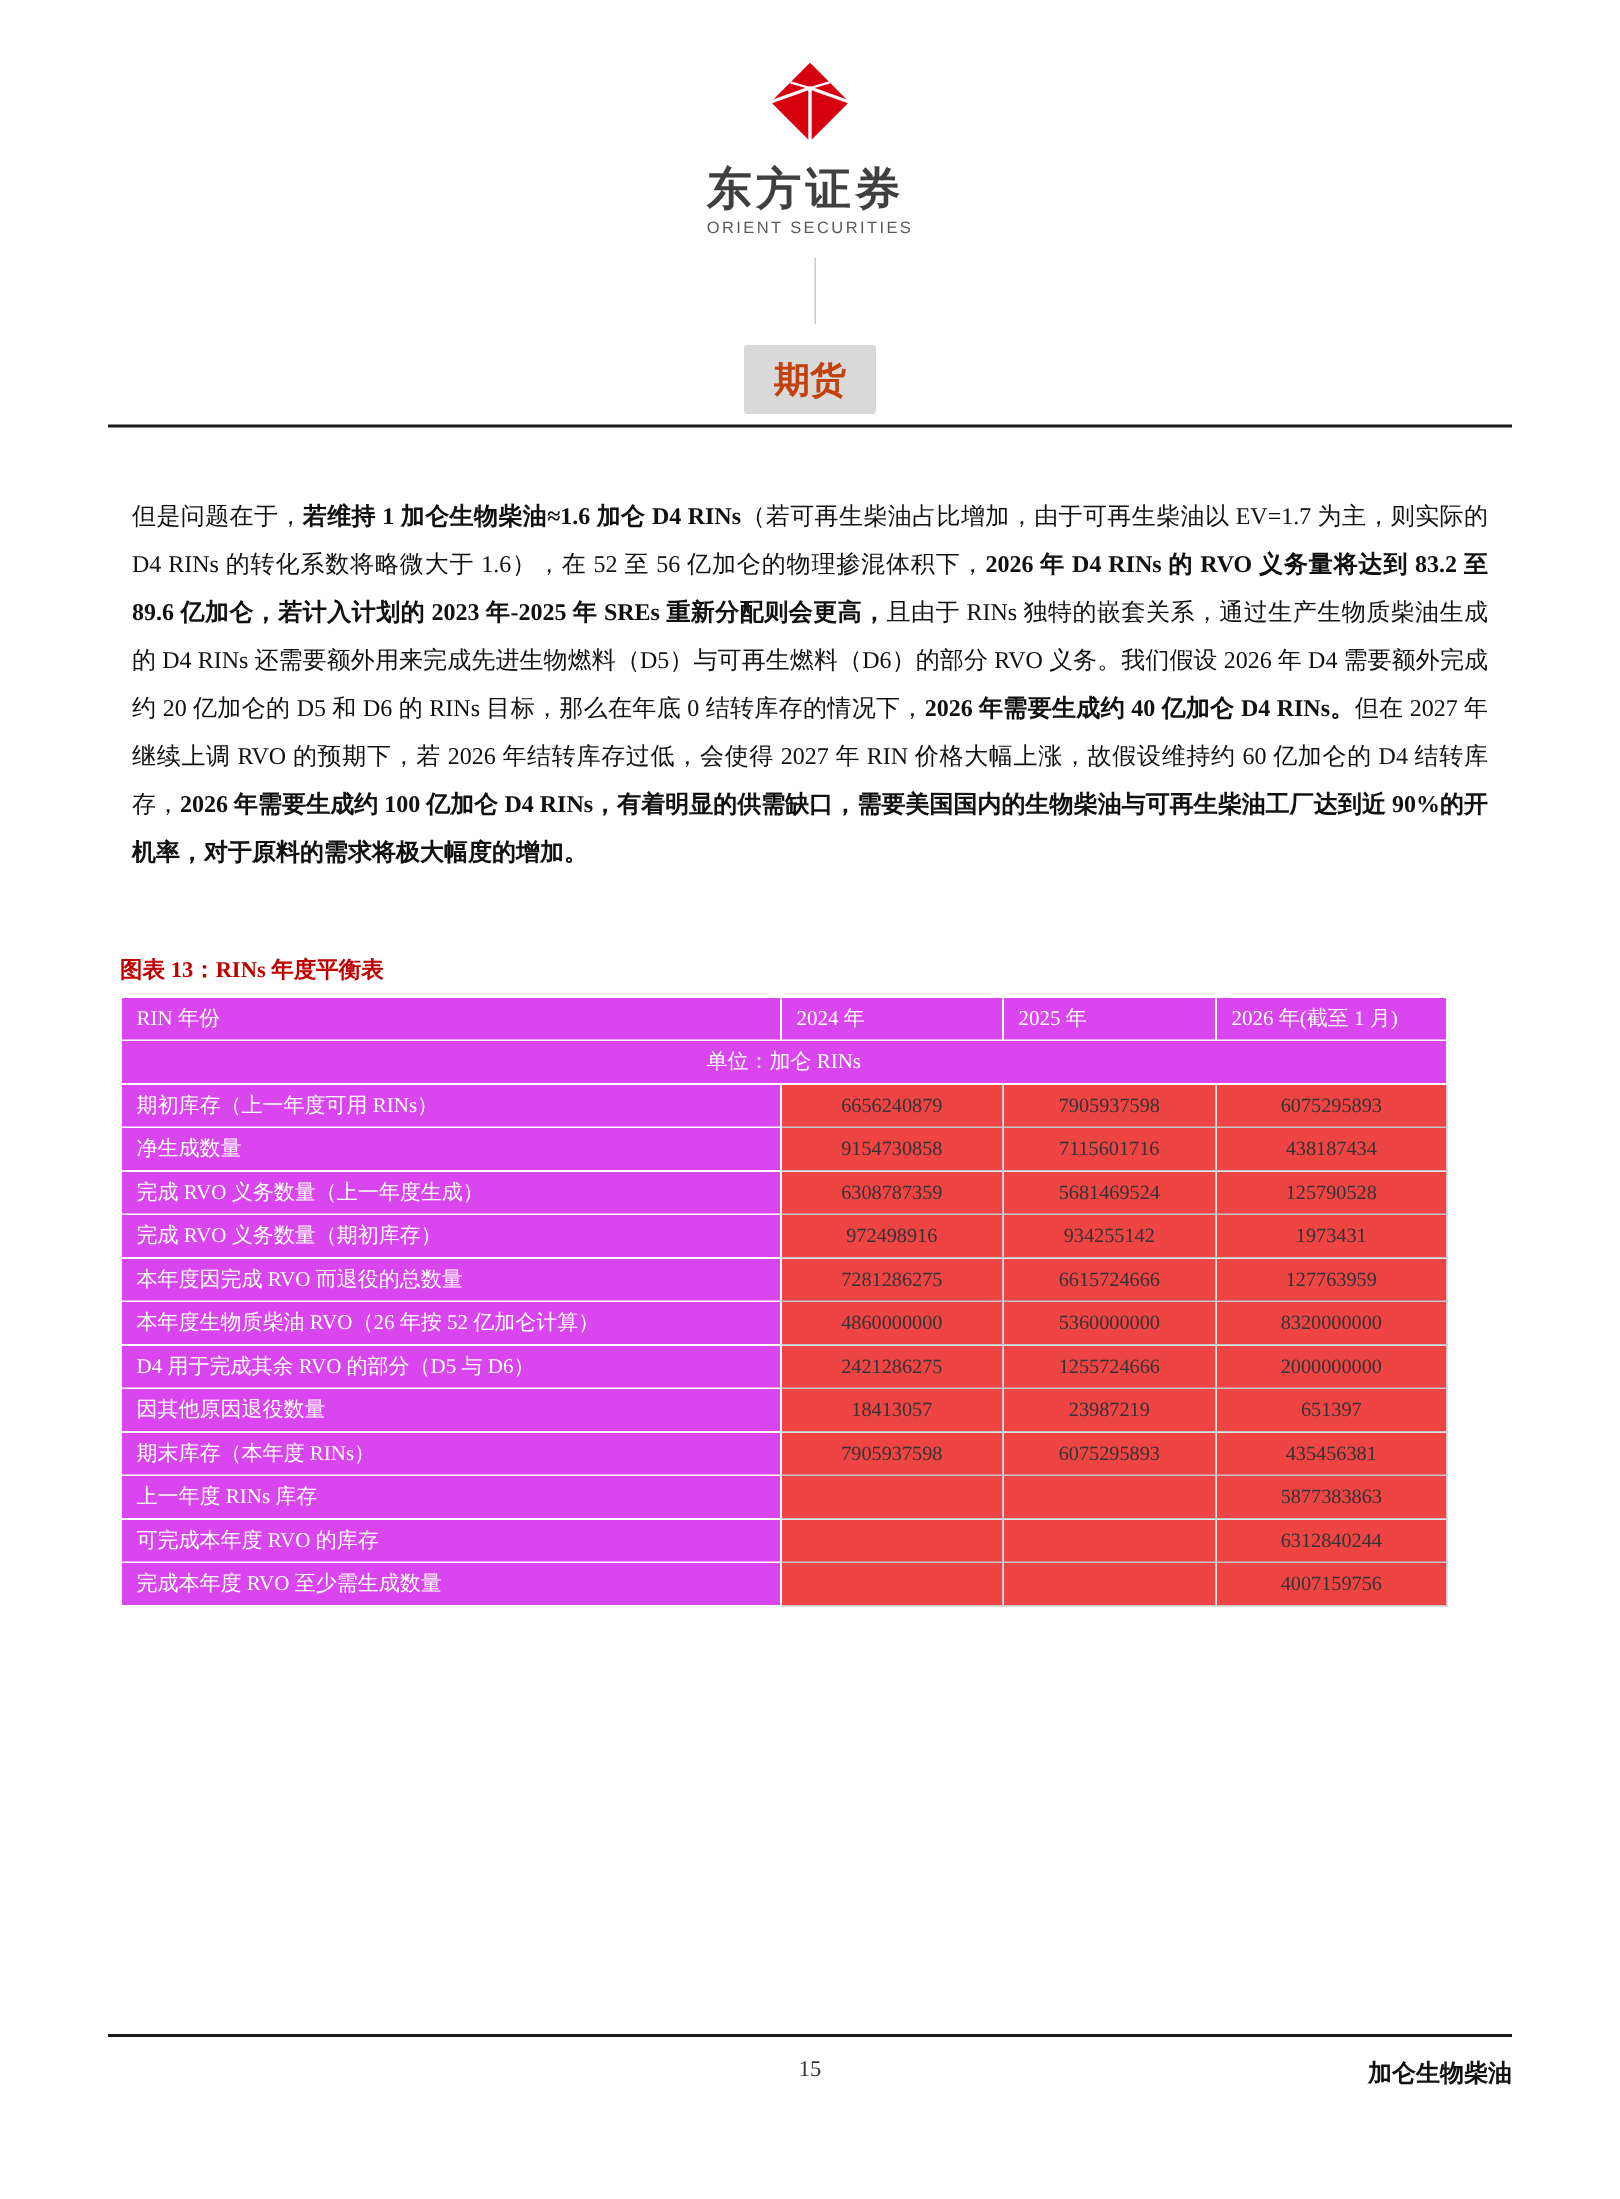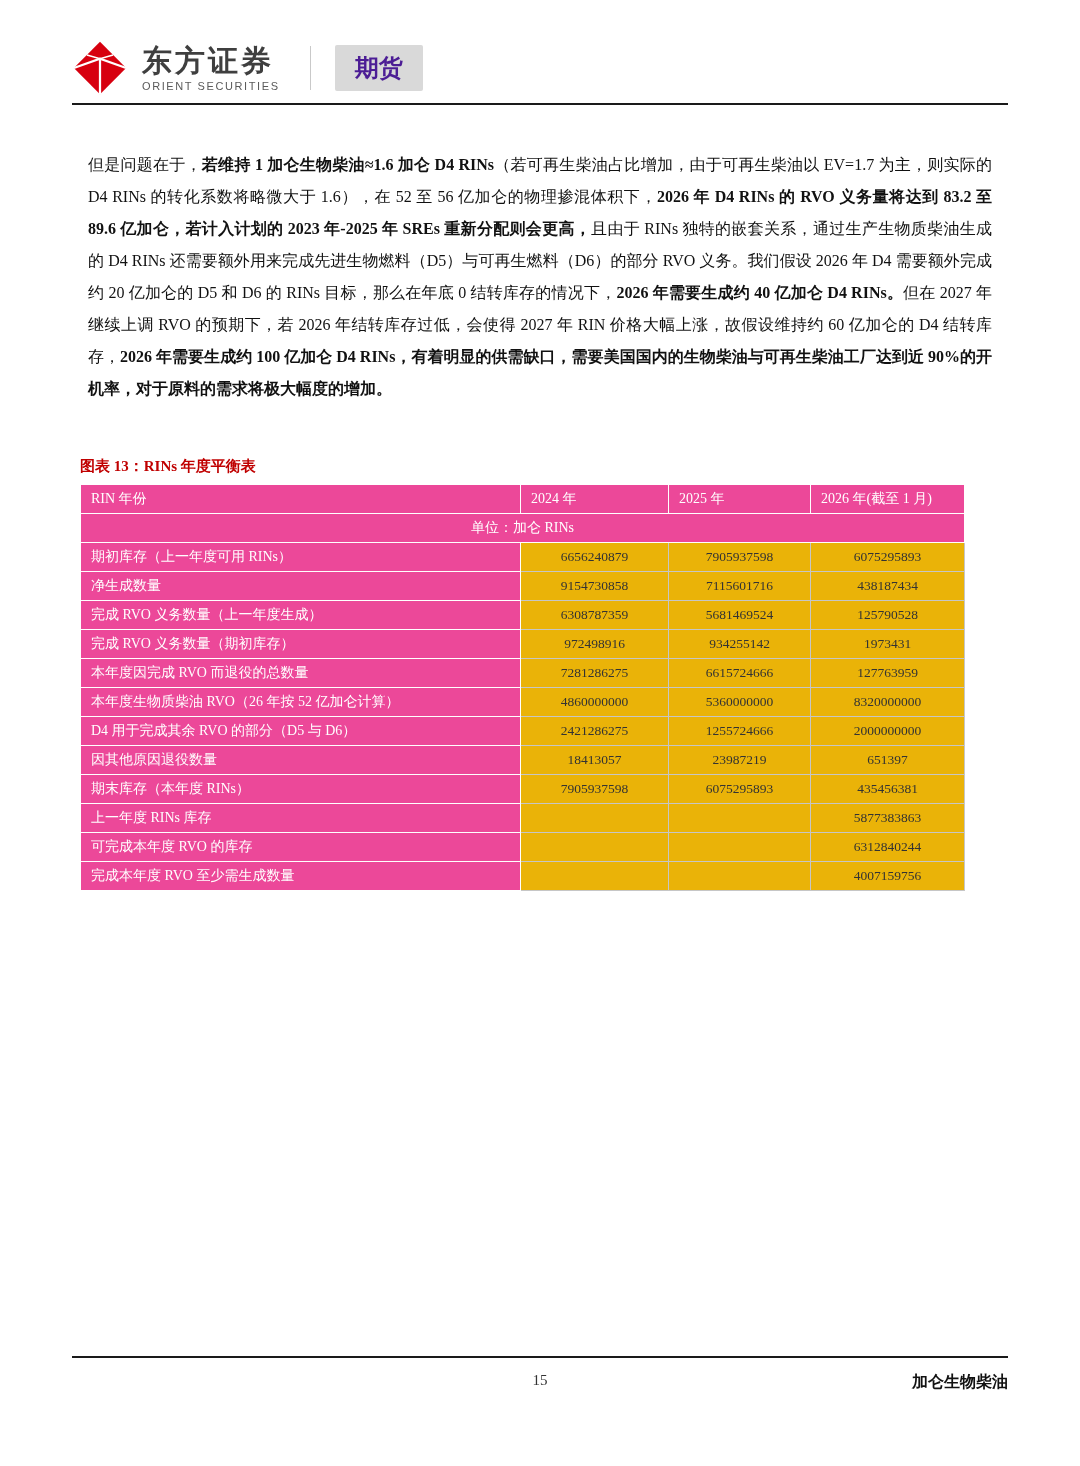--- a/index.html
+++ b/index.html
@@ -15,20 +15,21 @@
     overflow: hidden;
   }
   .content { padding: 0 72px; }
 
   
   .brand-row {
     display: flex;
     align-items: center;
     padding-top: 40px;
     gap: 14px;
+    flex-direction: column;
   }
   .logo-mark { width: 56px; height: 56px; flex: 0 0 auto; }
   .brand-text { display: flex; flex-direction: column; justify-content: center; }
   .brand-cn {
     font-size: 30px;
     font-weight: bold;
     color: #3f3f3f;
     letter-spacing: 3px;
     font-family: "Liberation Sans", "DejaVu Sans", sans-serif;
     line-height: 1.1;
@@ -36,21 +37,21 @@
   .brand-en {
     font-size: 11px;
     color: #5a5a5a;
     letter-spacing: 1.6px;
     font-family: "Liberation Sans", "DejaVu Sans", sans-serif;
     margin-top: 3px;
   }
   .brand-divider { width: 1px; height: 44px; background: #c9c9c9; margin: 0 10px 0 16px; }
   .division-badge {
     background: #d9d9d9;
-    color: #4c1d95;
+    color: #c2410c;
     font-size: 24px;
     font-weight: bold;
     padding: 7px 20px;
     border-radius: 2px;
     font-family: "Liberation Sans", "DejaVu Sans", sans-serif;
   }
   .report-line {
     text-align: right;
     font-size: 16px;
     font-weight: bold;
@@ -89,33 +90,33 @@
   table.rins col.c3 { width: 154px; }
   table.rins td, table.rins th {
     font-weight: normal;
     font-size: 14px;
     height: 29px;
     padding: 3px 8px;
     overflow: hidden;
     white-space: nowrap;
   }
   table.rins .red {
-    background: #ec4899;
+    background: #d946ef;
     color: #ffffff;
     border: 1px solid #ffffff;
     text-align: left;
     padding-left: 10px;
   }
   table.rins .unit { text-align: center; padding-left: 8px; }
   table.rins .val {
     border: 1px solid #c6c6c6;
     text-align: center;
     color: #333;
     font-size: 13.5px;
-    background: #eab308;
+    background: #ef4444;
   }
   .fig-source {
     margin: 8px 8px 0 8px;
     font-size: 14px;
     color: #3c3c3c;
   }
 
   
   .footer {
     position: absolute;

